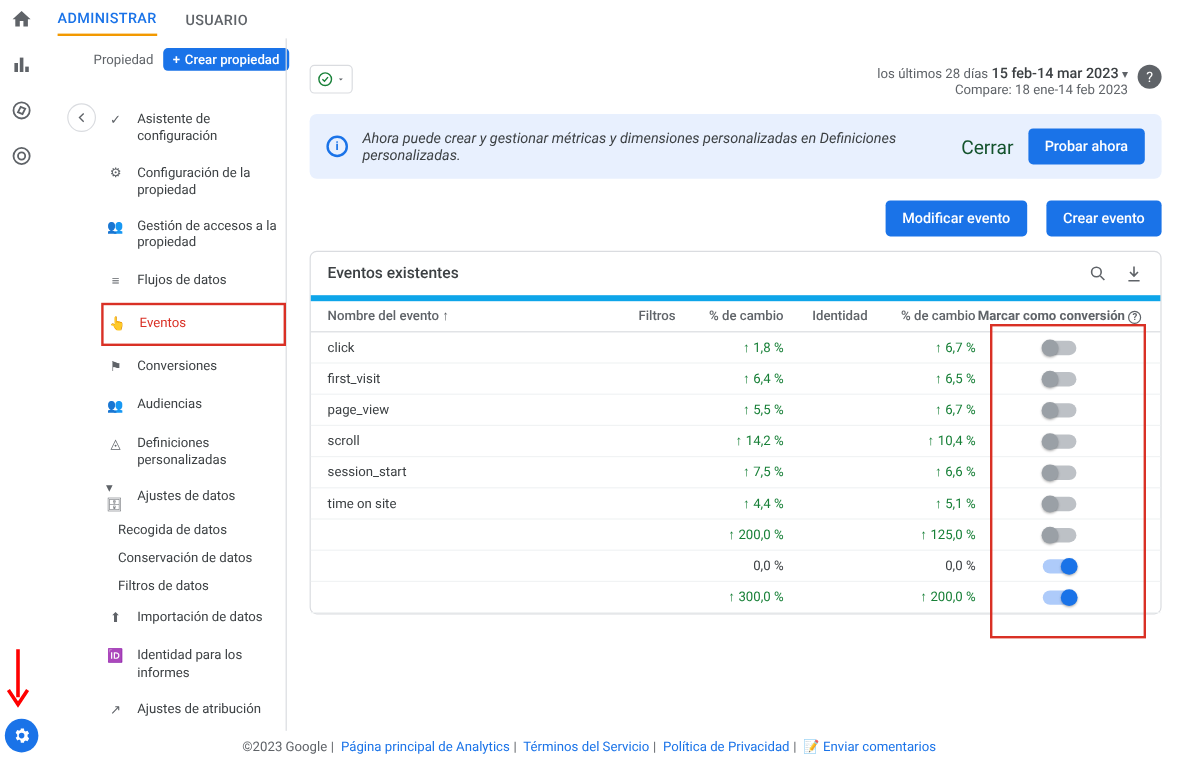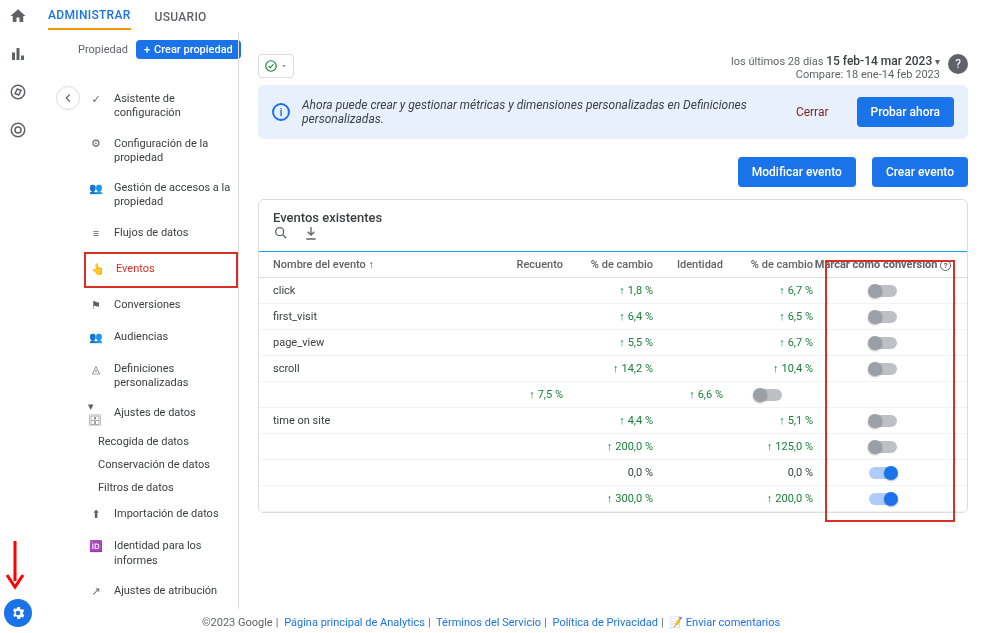--- a/index.html
+++ b/index.html
@@ -26,38 +26,38 @@
 .side-item { display:flex; align-items:flex-start; gap:10px; padding:8px 4px; color:#3c4043; font-size:11px; cursor:pointer; line-height:1.3;}
 .side-item .sicon { width:16px; height:16px; flex-shrink:0; display:flex; align-items:center; justify-content:center; color:#5f6368;}
 .side-item.highlight { color:#d93025; border:2px solid #d93025; margin:2px 0; }
 .side-item.highlight .sicon{color:#d93025;}
 .side-sub { margin-left:10px; padding:5px 4px; font-size:11px; color:#3c4043; cursor:pointer;}
 
 .divider-v { position:absolute; left:238px; top:32px; bottom:24px; width:1px; background:#dadce0; }
 
 .main { position:absolute; left:258px; top:54px; right:14px; }
 
-.topline { display:flex; justify-content:space-between; align-items:flex-start; margin-bottom:4px;}
+.topline { display:flex; justify-content:space-between; align-items:flex-start; margin-bottom:14px;}
 .check-dd { width:36px; height:24px; border:1px solid #dadce0; border-radius:4px; display:flex; align-items:center; justify-content:center; gap:2px; color:#188038; cursor:pointer;}
 .date-block { text-align:right; font-size:11px; color:#5f6368; display:flex; align-items:flex-start; gap:8px;}
 .date-block .d1{ font-weight:500; color:#3c4043; font-size:12px;}
 .help-ic { width:20px;height:20px;border-radius:50%;background:#5f6368;color:#fff;display:flex;align-items:center;justify-content:center;font-size:12px;cursor:pointer;}
 
 .banner { background:#e8f0fe; border-radius:6px; padding:12px 14px; display:flex; align-items:center; gap:12px; margin-bottom:18px;}
 .banner .info-ic{ width:18px;height:18px;border-radius:50%;border:2px solid #1a73e8;color:#1a73e8;display:flex;align-items:center;justify-content:center;font-size:10px;font-weight:bold;flex-shrink:0;}
 .banner .txt{ flex:1; font-size:12px; color:#3c4043;font-style:italic;}
-.banner .close-l{ color:#7f1d1d; font-size:12px; cursor:pointer; margin-right:16px;}
+.banner .close-l{ color:#14532d; font-size:16px; cursor:pointer; margin-right:0;}
 .banner .try-b{ background:#1a73e8;color:#fff;padding:8px 14px;border-radius:4px;font-size:12px;cursor:pointer;font-weight:500;}
 
 .card { border:1px solid #dadce0; border-radius:6px; padding:0; }
 .card-actions{ display:flex; justify-content:flex-end; gap:16px; margin-bottom:12px;}
 .btn-o{ padding:8px 14px; border-radius:4px; font-size:12px; cursor:pointer; font-weight:500;}
 .btn-blue{ background:#1a73e8; color:#fff;}
 
-.table-head{ display:flex; align-items:flex-start; justify-content:space-between; padding:10px 14px; border-bottom:1px solid #0ea5e9;flex-direction:column;}
+.table-head{ display:flex; align-items:center; justify-content:space-between; padding:10px 14px; border-bottom:5px solid #0ea5e9;}
 .table-head h3{ font-size:13px; font-weight:500; color:#3c4043;}
 .th-icons{display:flex;gap:14px;color:#5f6368;}
 .th-icons span{cursor:pointer;display:flex;}
 
 .thead-row,.trow{ display:grid; grid-template-columns: 220px 70px 90px 70px 90px 1fr; align-items:center; padding:0 14px; height:26px; font-size:11px;}
 .thead-row{ color:#5f6368; border-bottom:1px solid #dadce0; font-weight:500;}
 .trow{ border-bottom:1px solid #f1f3f4;}
 .trow .name{color:#3c4043;}
 .cell-r{text-align:right;}
 .up{color:#188038;display:inline-flex;align-items:center;gap:3px;justify-content:flex-end;}
@@ -236,21 +236,21 @@
           </span>
         <span>
             <svg width="16" height="16" viewBox="0 0 24 24" fill="none" stroke="currentColor" stroke-width="2">
               <path d="M12 3v12m-5-5l5 5 5-5M5 21h14"></path>
             </svg>
           </span>
       </div>
     </div>
     <div class="thead-row">
       <div><span>Nombre del evento</span> <span>↑</span></div>
-      <div class="cell-r">Recuento</div>
+      <div class="cell-r">Filtros</div>
       <div class="cell-r">% de cambio</div>
       <div class="cell-r">Identidad</div>
       <div class="cell-r">% de cambio</div>
       <div style="text-align:center;font-weight:bold;"><span>Marcar como conversión</span> <span style="display:inline-flex;width:11px;height:11px;border:1px solid #5f6368;border-radius:50%;align-items:center;justify-content:center;font-size:8px;">?</span></div>
     </div>
     <div id="tbody">
         <div class="trow">
           <div class="name">click</div>
           <div class="cell-r"></div>
           <div class="up">1,8 %</div>
@@ -284,20 +284,21 @@
           <div class="name">scroll</div>
           <div class="cell-r"></div>
           <div class="up">14,2 %</div>
           <div class="cell-r"></div>
           <div class="up">10,4 %</div>
           <div style="text-align:center;">
             <div class="toggle"></div>
           </div>
         </div>
         <div class="trow">
+          <div class="name">session_start</div>
           <div class="cell-r"></div>
           <div class="up">7,5 %</div>
           <div class="cell-r"></div>
           <div class="up">6,6 %</div>
           <div style="text-align:center;">
             <div class="toggle"></div>
           </div>
         </div>
         <div class="trow">
           <div class="name">time on site</div>

